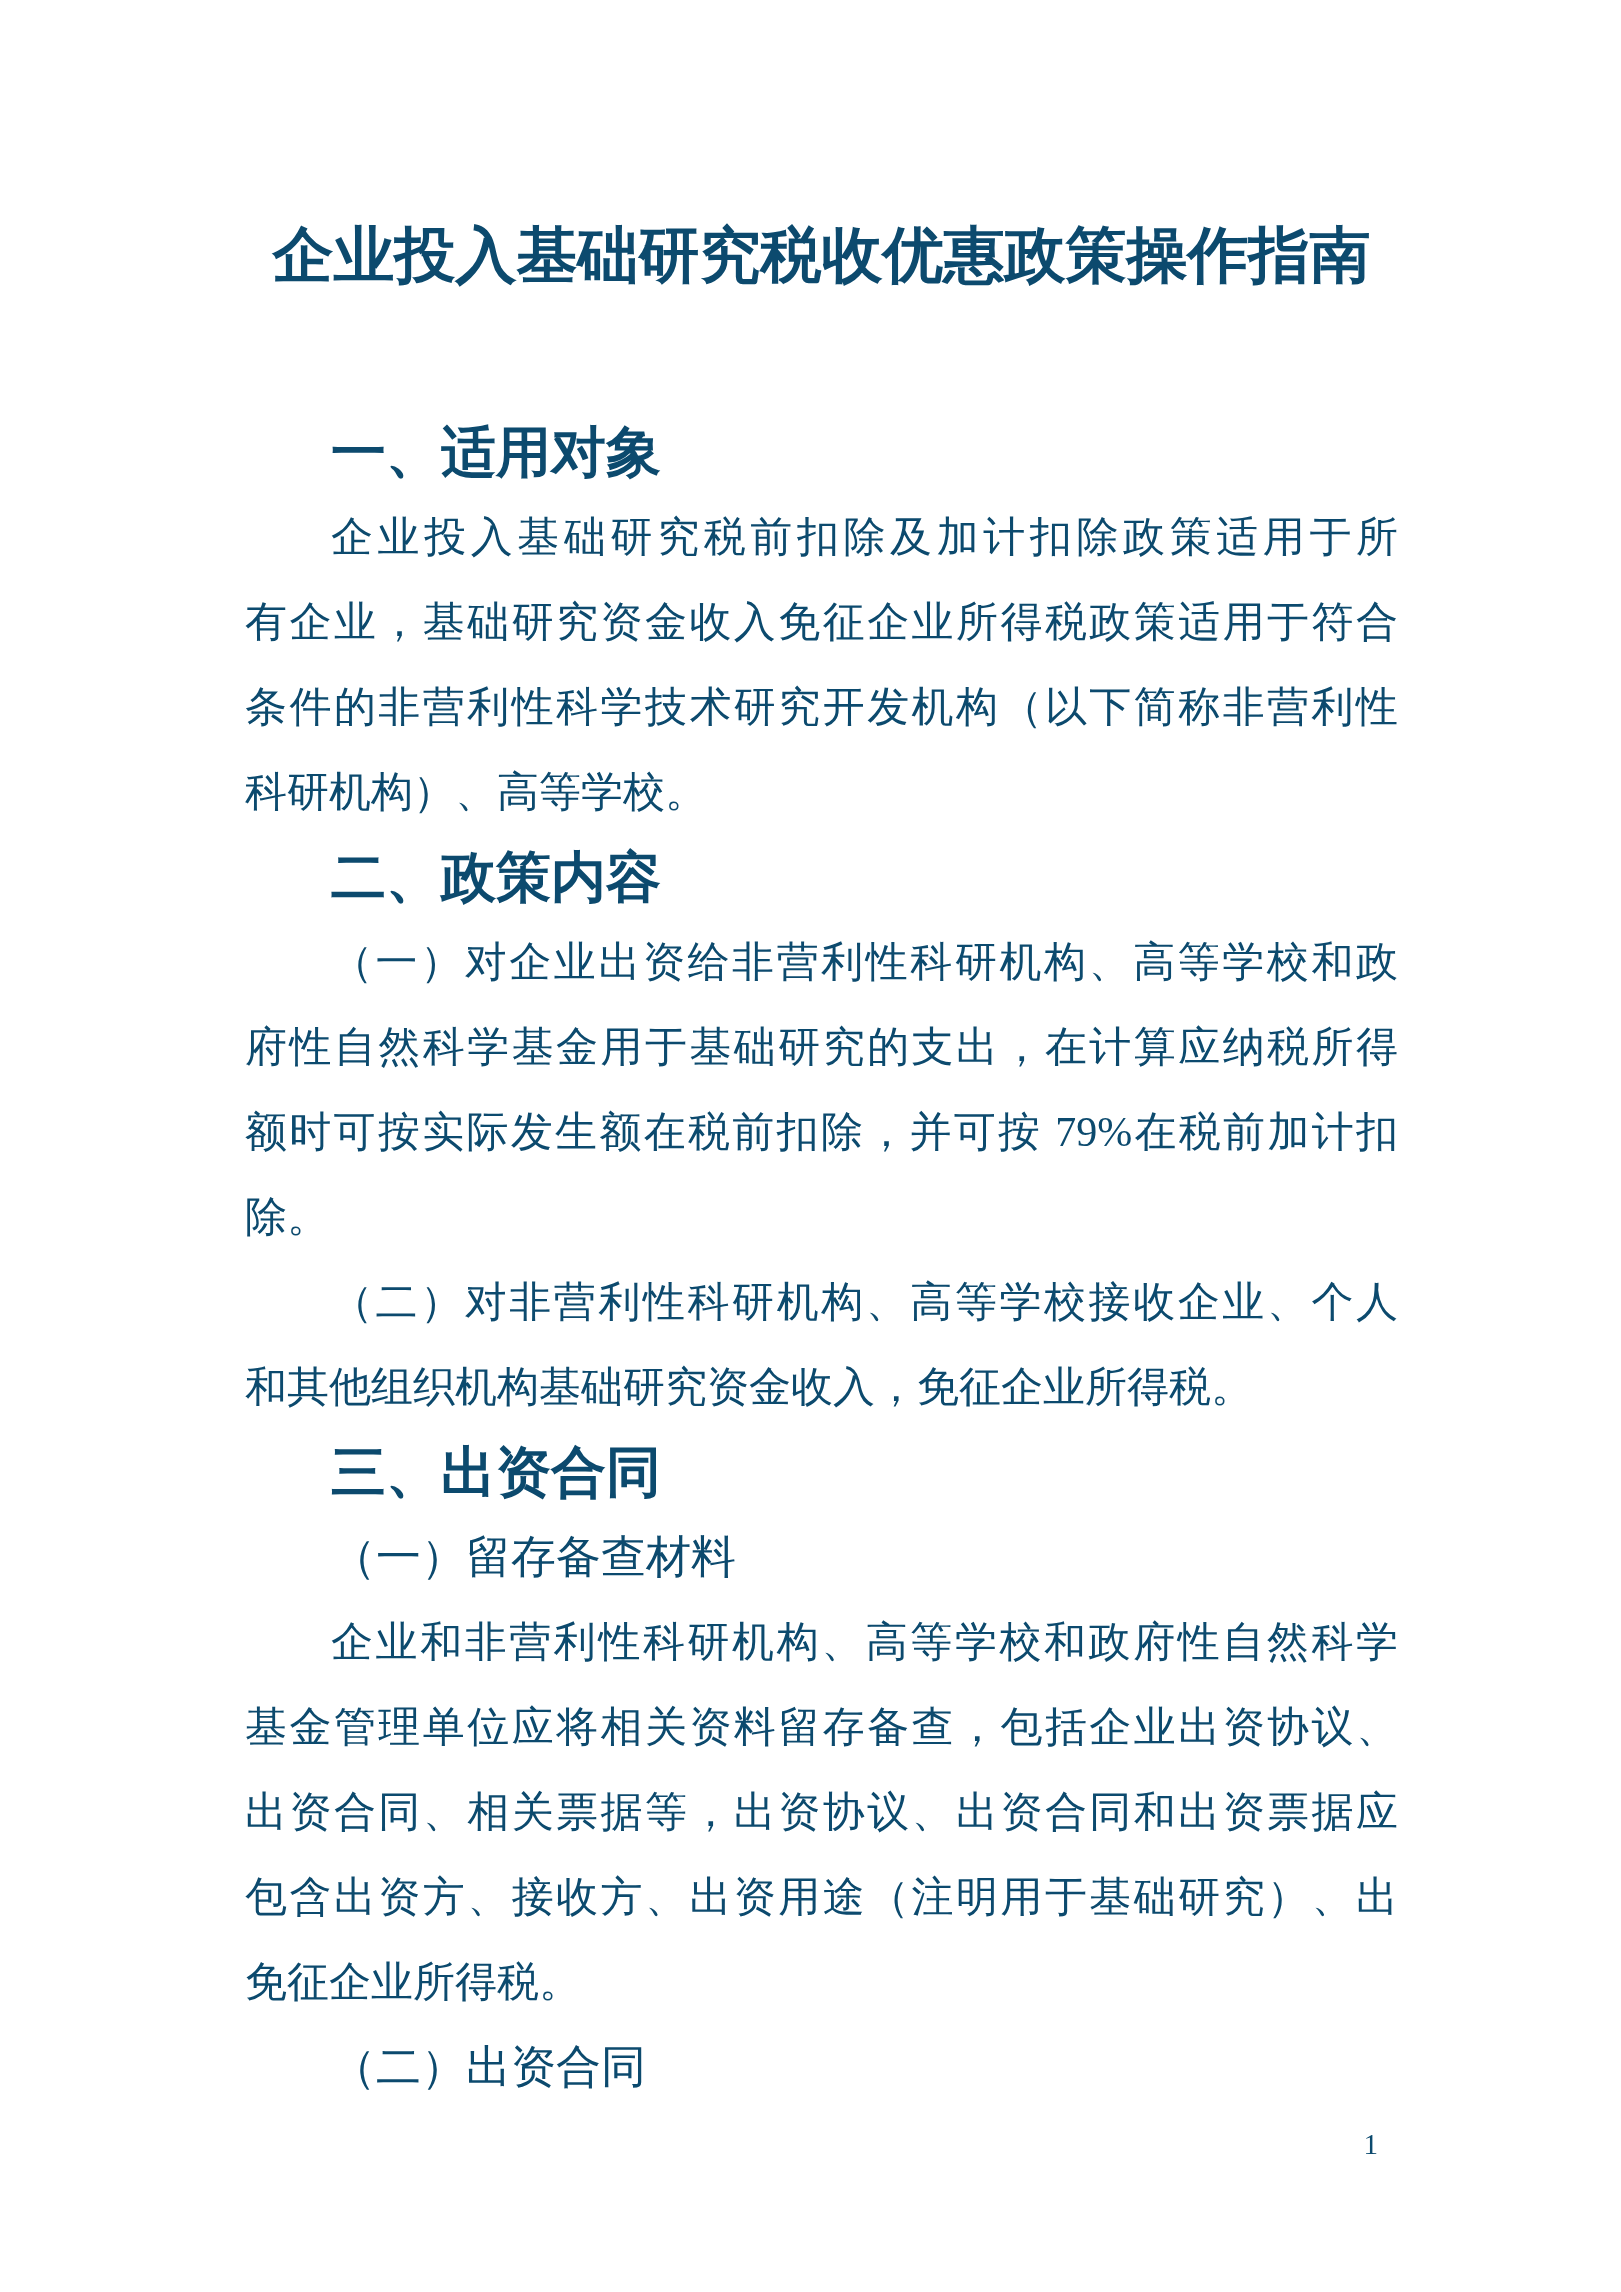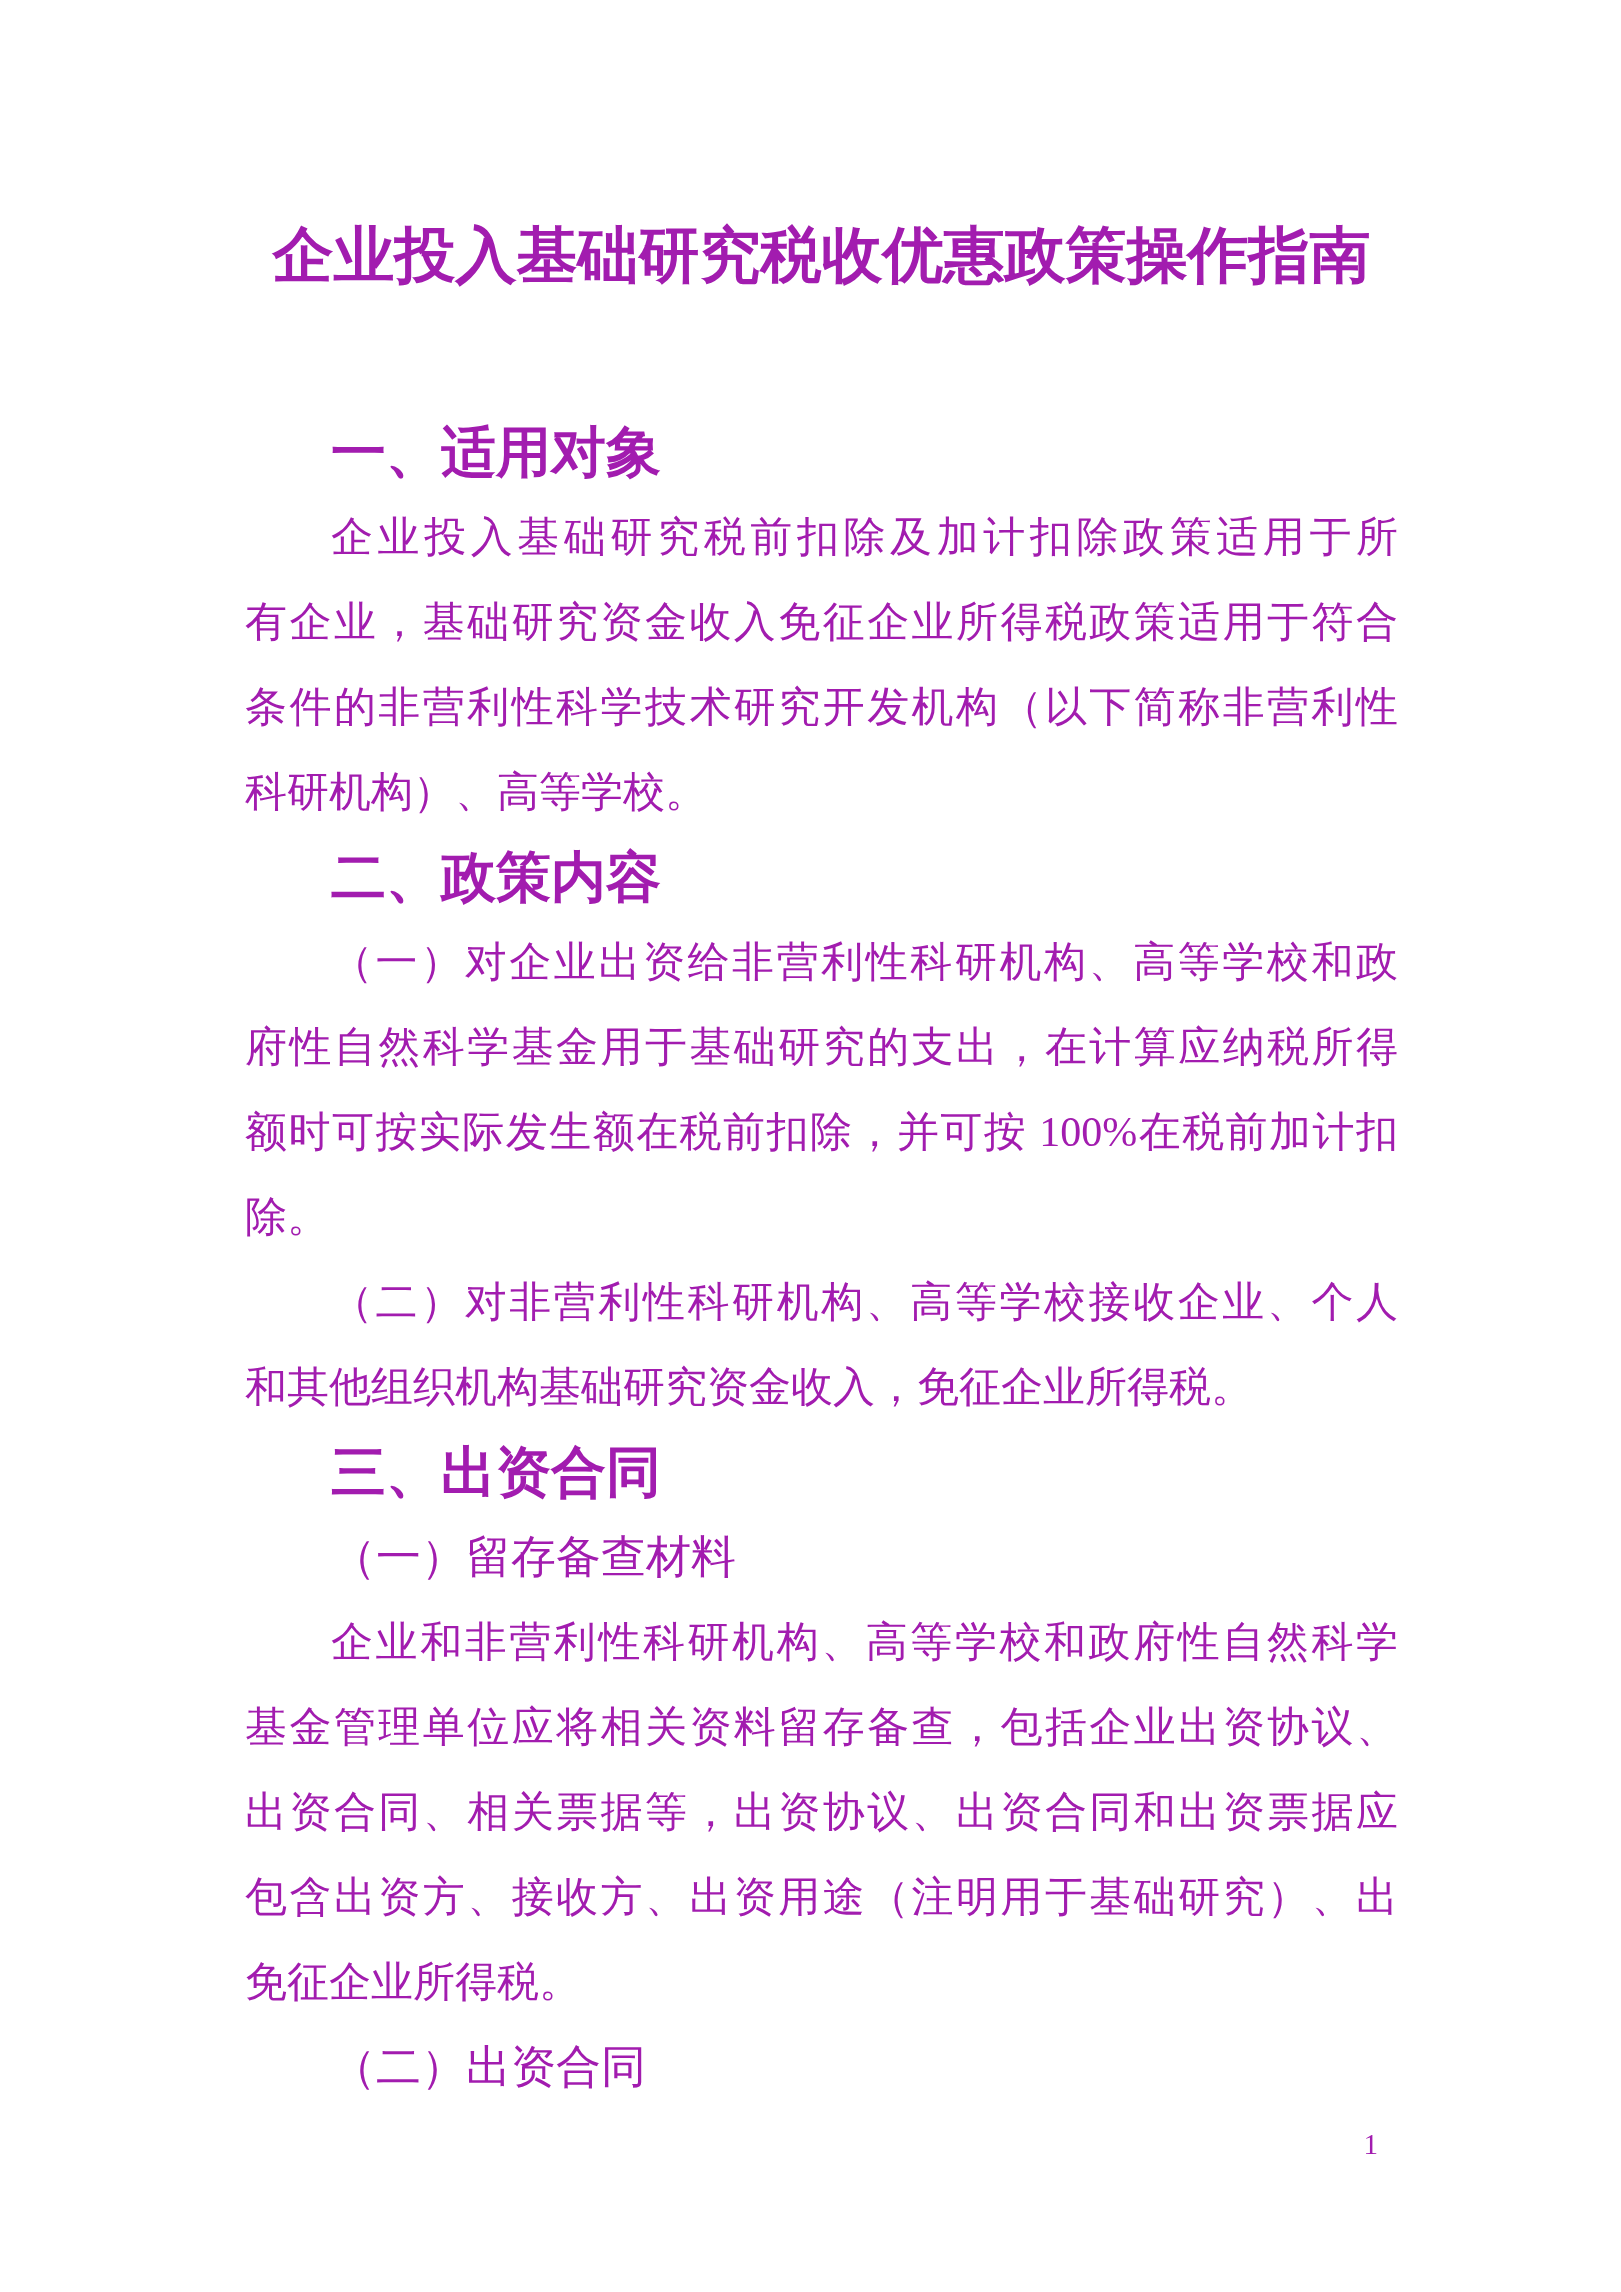--- a/index.html
+++ b/index.html
@@ -5,21 +5,21 @@
   html, body {
     margin: 0;
     padding: 0;
     background: #ffffff;
   }
   .page {
     position: relative;
     width: 1621px;
     height: 2293px;
     background: #ffffff;
-    color: #a21caf;
+    color: #0c4a6e;
     overflow: hidden;
   }
   .content {
     position: absolute;
     left: 245px;
     top: 212px;
     width: 1153px;
   }
   .doc-title {
     font-family: "Liberation Serif", "DejaVu Serif", serif;
@@ -83,21 +83,21 @@
     <div class="doc-title">企业投入基础研究税收优惠政策操作指南</div>
     <div>
         <div class="h-line">一、适用对象</div>
         <div class="p-line first">企业投入基础研究税前扣除及加计扣除政策适用于所</div>
         <div class="p-line">有企业，基础研究资金收入免征企业所得税政策适用于符合</div>
         <div class="p-line">条件的非营利性科学技术研究开发机构（以下简称非营利性</div>
         <div class="p-line final">科研机构）、高等学校。</div>
         <div class="h-line">二、政策内容</div>
         <div class="p-line first">（一）对企业出资给非营利性科研机构、高等学校和政</div>
         <div class="p-line">府性自然科学基金用于基础研究的支出，在计算应纳税所得</div>
-        <div class="p-line">额时可按实际发生额在税前扣除，并可按 100%在税前加计扣</div>
+        <div class="p-line">额时可按实际发生额在税前扣除，并可按 79%在税前加计扣</div>
         <div class="p-line final">除。</div>
         <div class="p-line first">（二）对非营利性科研机构、高等学校接收企业、个人</div>
         <div class="p-line final">和其他组织机构基础研究资金收入，免征企业所得税。</div>
         <div class="h-line">三、出资合同</div>
         <div class="sub-line">（一）留存备查材料</div>
         <div class="p-line first">企业和非营利性科研机构、高等学校和政府性自然科学</div>
         <div class="p-line">基金管理单位应将相关资料留存备查，包括企业出资协议、</div>
         <div class="p-line">出资合同、相关票据等，出资协议、出资合同和出资票据应</div>
         <div class="p-line">包含出资方、接收方、出资用途（注明用于基础研究）、出</div>
         <div class="p-line final">免征企业所得税。</div>

